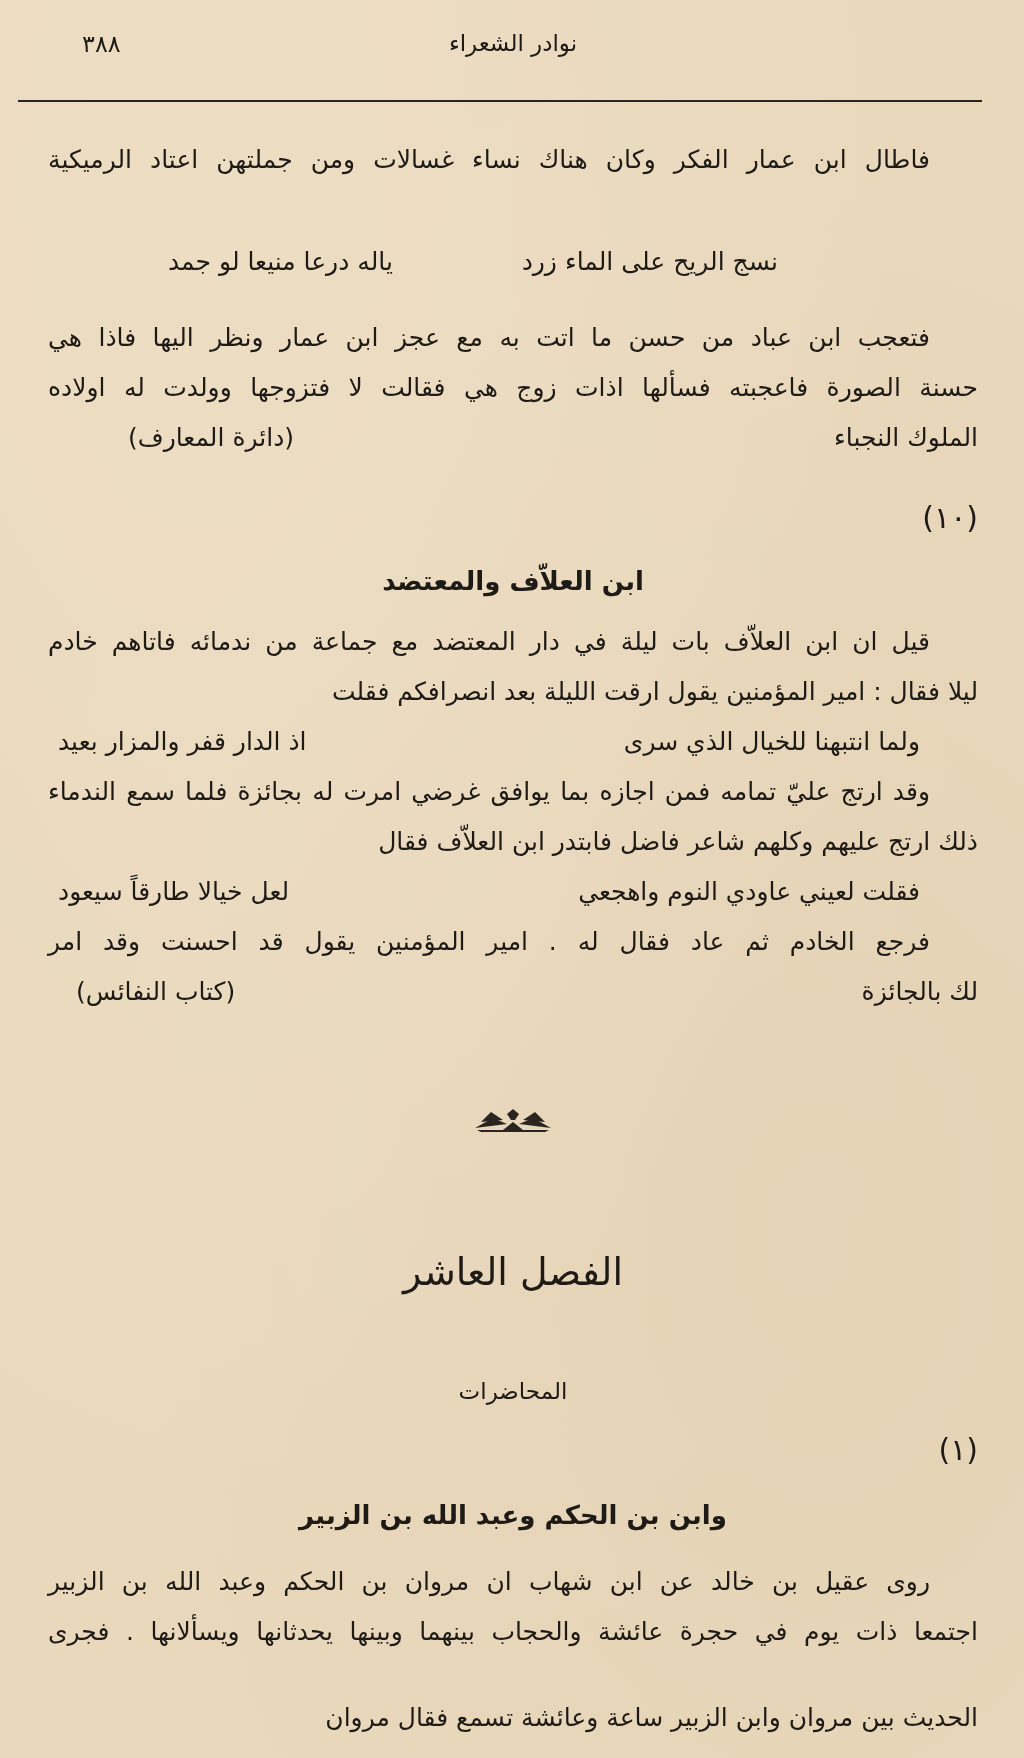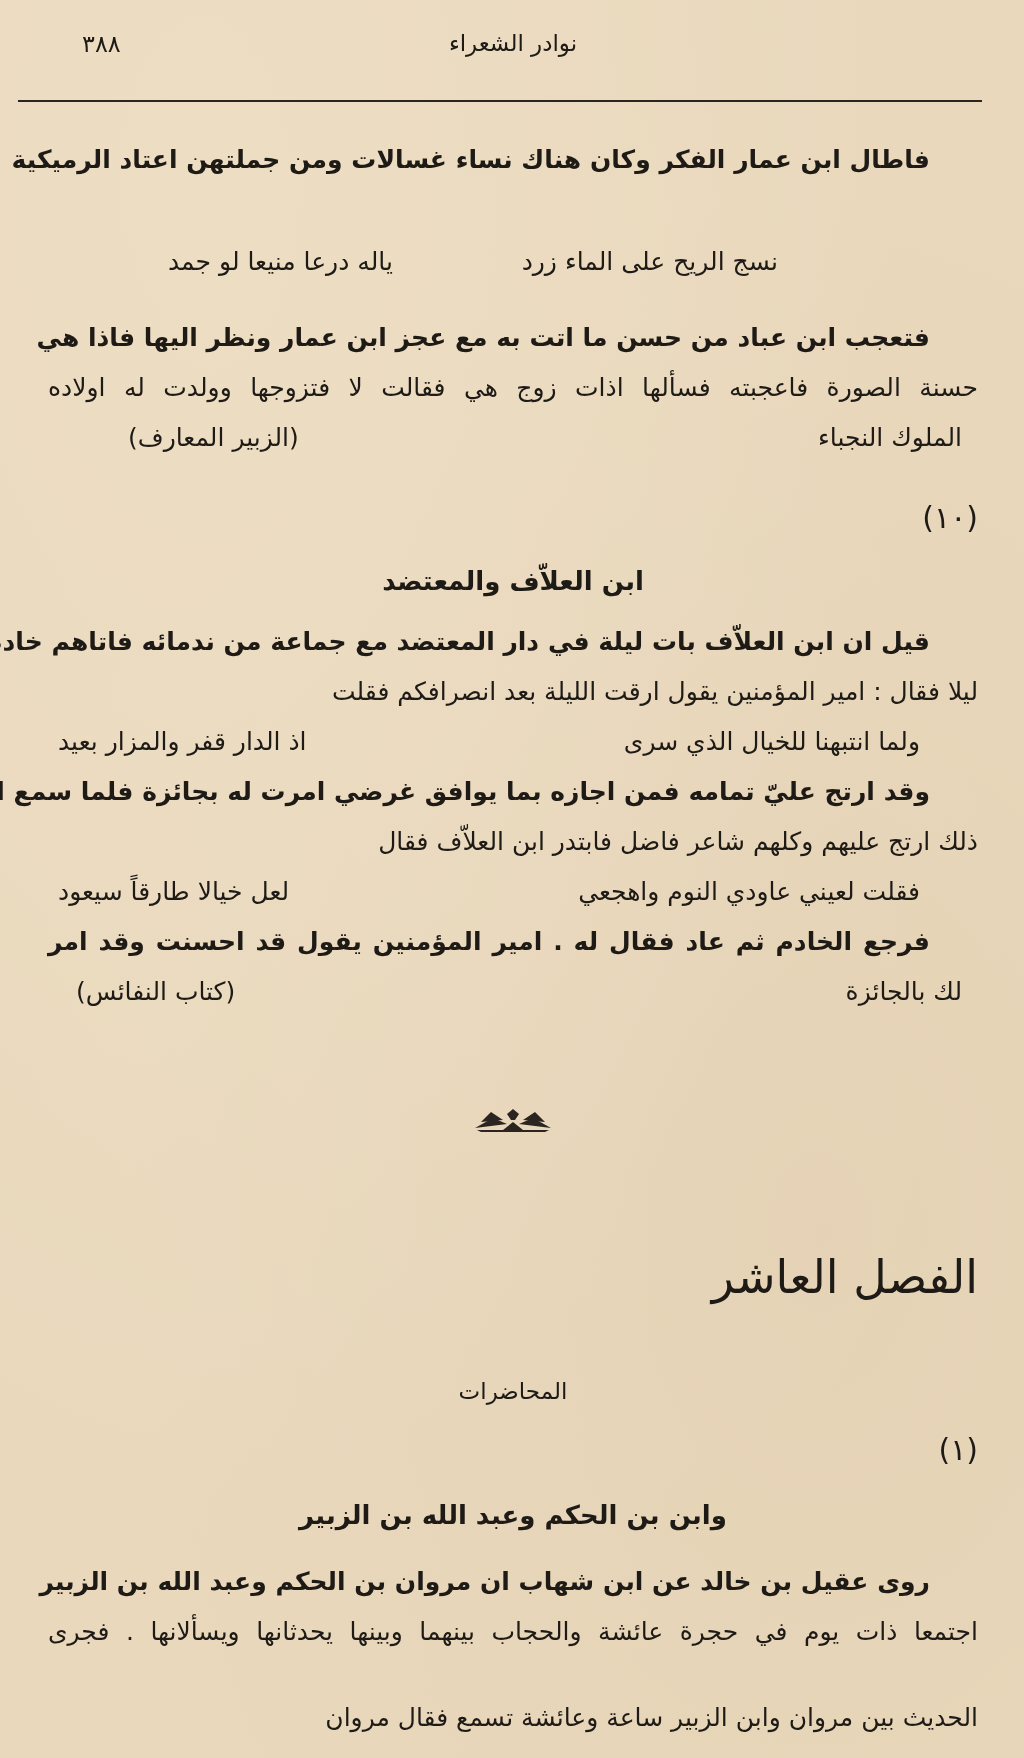--- a/index.html
+++ b/index.html
@@ -65,21 +65,20 @@
       left: 0;
       font-size: 25px;
       line-height: 40px;
       white-space: nowrap;
       direction: rtl;
       text-align: justify;
       text-align-last: justify;
     }
     .line.indent {
       padding-right: 48px;
-      font-weight: bold;
     }
     .line.last {
       text-align-last: right;
     }
     .verse {
       position: absolute;
       left: 0;
       right: 0;
       height: 40px;
       font-size: 25px;
@@ -102,21 +101,21 @@
       position: absolute;
       left: 0;
       right: 0;
       height: 40px;
       font-size: 25px;
       line-height: 40px;
       direction: rtl;
     }
     .source-line .text-part {
       position: absolute;
-      right: 16px;
+      right: 0;
       top: 0;
       white-space: nowrap;
     }
     .source-line .citation {
       position: absolute;
       left: 80px;
       top: 0;
       white-space: nowrap;
     }
     .section-number {
@@ -131,22 +130,22 @@
       left: 0;
       right: 0;
       text-align: center;
       font-size: 26px;
       font-weight: bold;
     }
     .chapter-title {
       position: absolute;
       left: 0;
       right: 0;
-      text-align: right;
-      font-size: 46px;
+      text-align: center;
+      font-size: 38px;
     }
     .chapter-subtitle {
       position: absolute;
       left: 0;
       right: 0;
       text-align: center;
       font-size: 23px;
     }
     .ornament {
       position: absolute;
@@ -172,21 +171,21 @@
   <div class="verse" style="top:242px;">
     <span class="hemistich-a">نسج الريح على الماء زرد</span>
     <span class="hemistich-b">ياله درعا منيعا لو جمد</span>
   </div>
 
   <div class="line indent" style="top:318px;">فتعجب ابن عباد من حسن ما اتت به مع عجز ابن عمار ونظر اليها فاذا هي</div>
   <div class="line" style="top:368px;">حسنة الصورة فاعجبته فسألها اذات زوج هي فقالت لا فتزوجها وولدت له اولاده</div>
 
   <div class="source-line" style="top:418px;">
     <span class="text-part">الملوك النجباء</span>
-    <span class="citation">(الزبير المعارف)</span>
+    <span class="citation">(دائرة المعارف)</span>
   </div>
 
   <div class="section-number" style="top:500px;">(١٠)</div>
   <div class="section-title" style="top:566px;">ابن العلاّف والمعتضد</div>
 
   <div class="line indent" style="top:622px;">قيل ان ابن العلاّف بات ليلة في دار المعتضد مع جماعة من ندمائه فاتاهم خادم</div>
   <div class="line last" style="top:672px;">ليلا فقال : امير المؤمنين يقول ارقت الليلة بعد انصرافكم فقلت</div>
 
   <div class="verse" style="top:722px;">
     <span class="hemistich-a" style="right:58px;">ولما انتبهنا للخيال الذي سرى</span>

